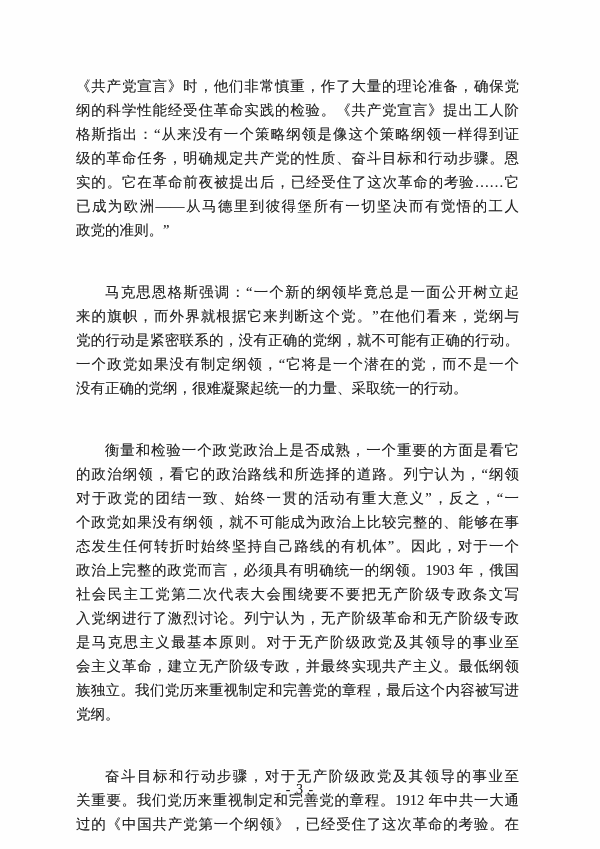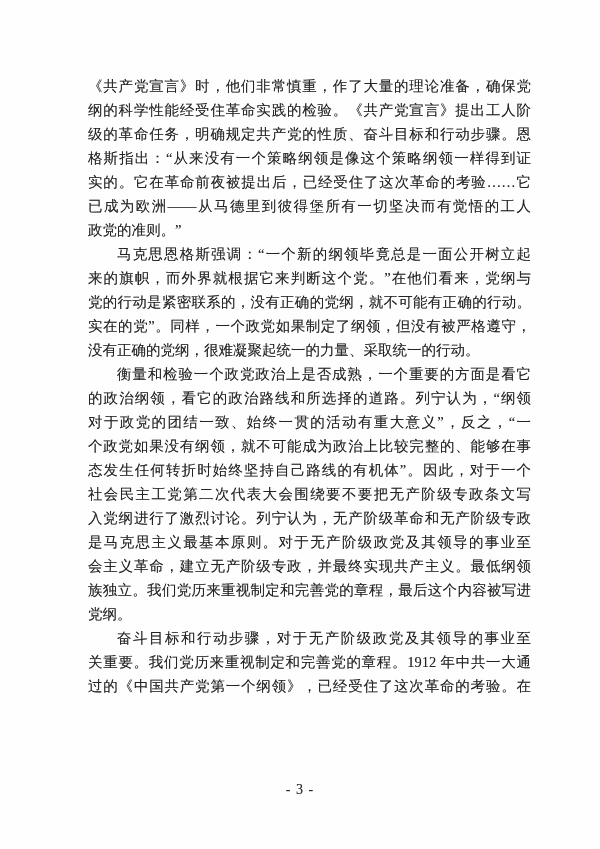--- a/index.html
+++ b/index.html
@@ -9,76 +9,77 @@
     font-family: "Liberation Serif", "DejaVu Serif", serif;
     position: relative;
     overflow: hidden;
   }
   .page {
     position: absolute; inset: 0;
     background: #fefefe;
   }
   .text-block {
     position: absolute;
-    left: 88px; top: 74px; width: 443px;
+    left: 76px; top: 74px; width: 443px;
     font-size: 14.5px;
     line-height: 24px;
     color: #242424;
     text-shadow: 0 0 0.4px rgba(0,0,0,0.35);
   }
   .para { margin: 0; padding: 0; }
   .line {
     height: 24px;
     overflow: hidden;
     text-align: justify;
     text-align-last: justify;
     text-justify: inter-character;
   }
   .line.last { text-align-last: left; }
-  .line.indent { text-indent: 29px; }
+  .line.indent { text-indent: 29px; margin-top: 38px; }
   .footer {
     position: absolute;
     top: 782px; left: 0; width: 100%;
     text-align: center;
     font-size: 14px;
     color: #242424;
     letter-spacing: 1px;
     text-shadow: 0 0 0.4px rgba(0,0,0,0.35);
   }
 </style>
 </head>
 <body>
 
 <div class="page">
   <div class="text-block">
 
     <div class="para">
       <div class="line">《共产党宣言》时，他们非常慎重，作了大量的理论准备，确保党</div>
       <div class="line">纲的科学性能经受住革命实践的检验。《共产党宣言》提出工人阶</div>
+      <div class="line">格斯指出：“从来没有一个策略纲领是像这个策略纲领一样得到证</div>
       <div class="line">级的革命任务，明确规定共产党的性质、奋斗目标和行动步骤。恩</div>
-      <div class="line">格斯指出：“从来没有一个策略纲领是像这个策略纲领一样得到证</div>
       <div class="line">实的。它在革命前夜被提出后，已经受住了这次革命的考验……它</div>
       <div class="line">已成为欧洲——从马德里到彼得堡所有一切坚决而有觉悟的工人</div>
       <div class="line last">政党的准则。”</div>
     </div>
 
     <div class="para">
       <div class="line indent">马克思恩格斯强调：“一个新的纲领毕竟总是一面公开树立起</div>
       <div class="line">来的旗帜，而外界就根据它来判断这个党。”在他们看来，党纲与</div>
       <div class="line">党的行动是紧密联系的，没有正确的党纲，就不可能有正确的行动。</div>
-      <div class="line">实在的党”。同样，一个政党如果制定了纲领，但没有被严格遵守，</div>
+      <div class="line">一个政党如果没有制定纲领，“它将是一个潜在的党，而不是一个</div>
       <div class="line last">没有正确的党纲，很难凝聚起统一的力量、采取统一的行动。</div>
     </div>
 
     <div class="para">
       <div class="line indent">衡量和检验一个政党政治上是否成熟，一个重要的方面是看它</div>
       <div class="line">的政治纲领，看它的政治路线和所选择的道路。列宁认为，“纲领</div>
       <div class="line">对于政党的团结一致、始终一贯的活动有重大意义”，反之，“一</div>
       <div class="line">个政党如果没有纲领，就不可能成为政治上比较完整的、能够在事</div>
       <div class="line">态发生任何转折时始终坚持自己路线的有机体”。因此，对于一个</div>
+      <div class="line">政治上完整的政党而言，必须具有明确统一的纲领。1903 年，俄国</div>
       <div class="line">社会民主工党第二次代表大会围绕要不要把无产阶级专政条文写</div>
       <div class="line">入党纲进行了激烈讨论。列宁认为，无产阶级革命和无产阶级专政</div>
       <div class="line">是马克思主义最基本原则。对于无产阶级政党及其领导的事业至</div>
       <div class="line">会主义革命，建立无产阶级专政，并最终实现共产主义。最低纲领</div>
       <div class="line">族独立。我们党历来重视制定和完善党的章程，最后这个内容被写进</div>
       <div class="line last">党纲。</div>
     </div>
 
     <div class="para">
       <div class="line indent">奋斗目标和行动步骤，对于无产阶级政党及其领导的事业至</div>

